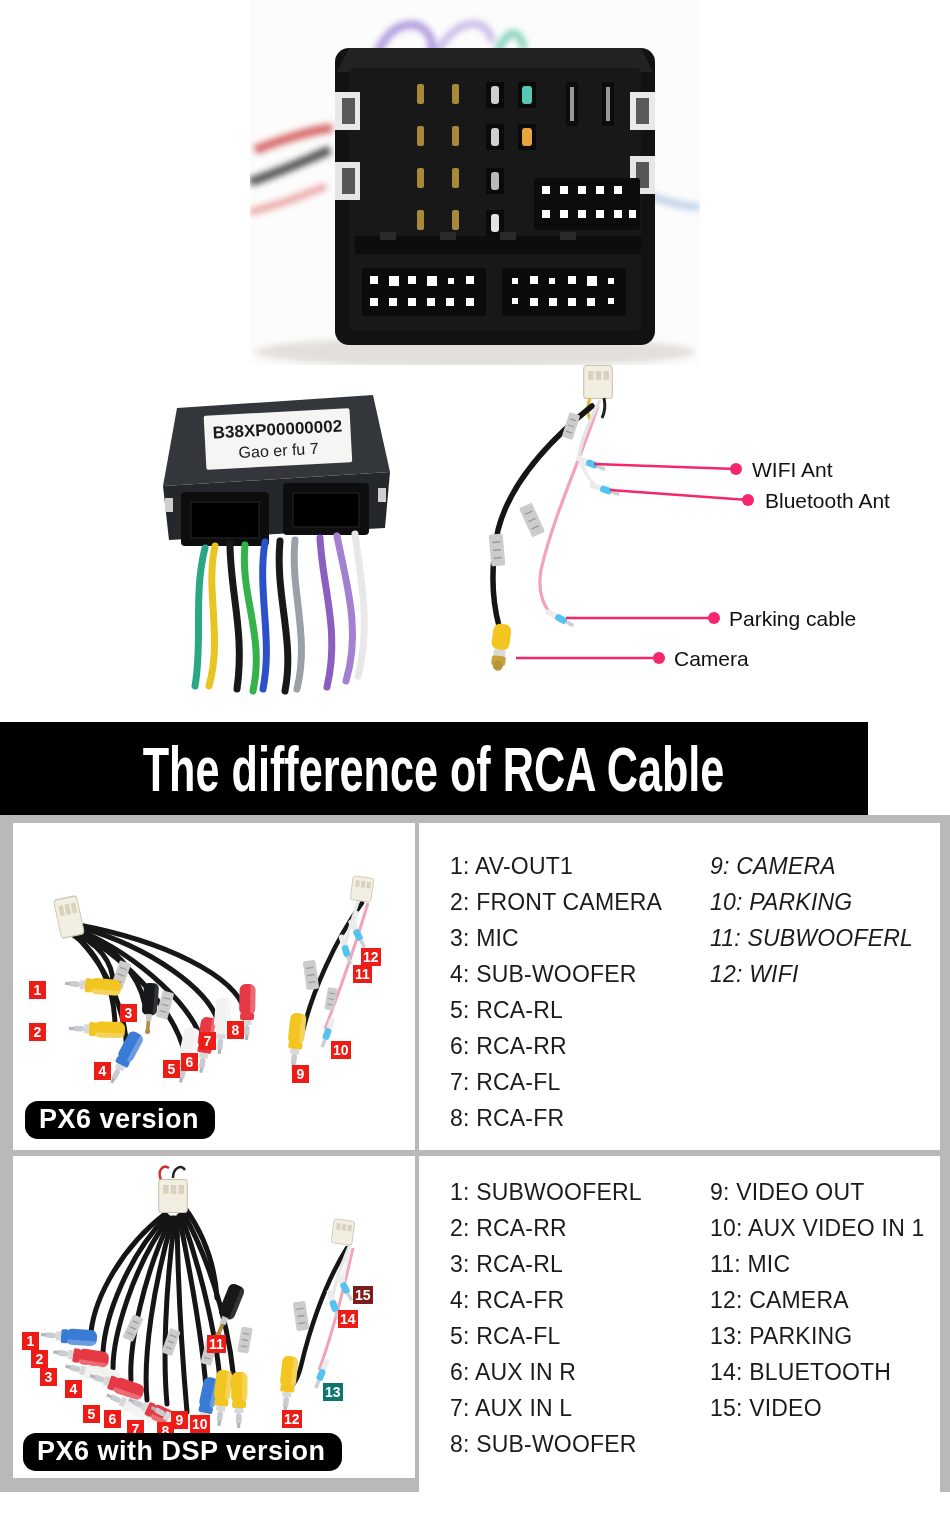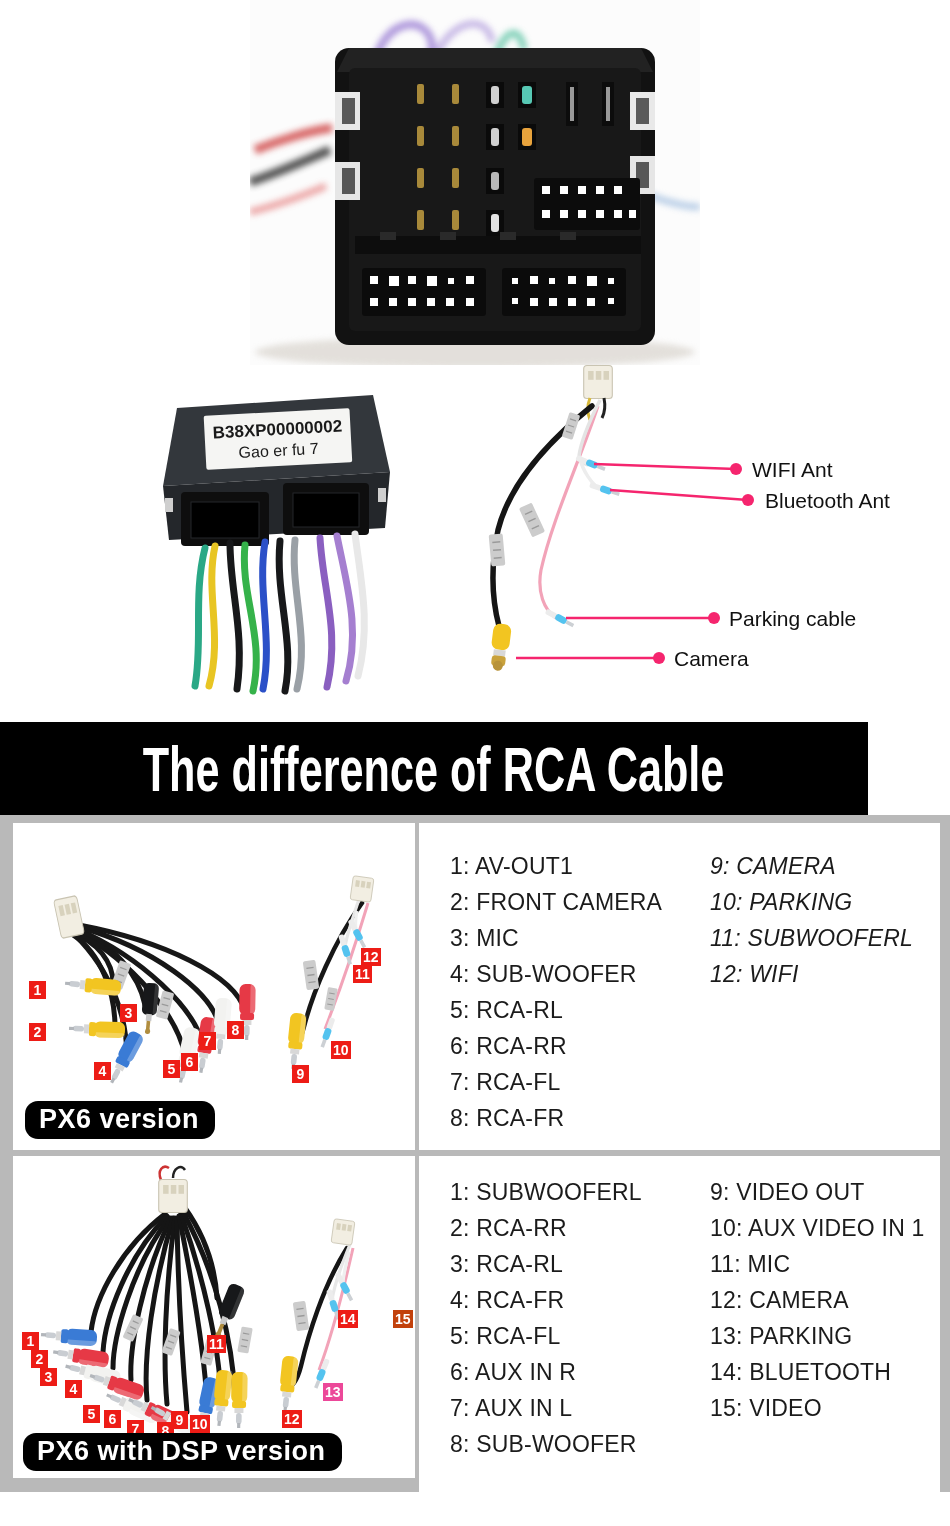--- a/index.html
+++ b/index.html
@@ -397,23 +397,23 @@
         <span class="badge" style="left: 27px; top: 212px; background: rgb(237, 28, 22);">3</span>
         <span class="badge" style="left: 52px; top: 224px; background: rgb(237, 28, 22);">4</span>
         <span class="badge" style="left: 70px; top: 249px; background: rgb(237, 28, 22);">5</span>
         <span class="badge" style="left: 91px; top: 254px; background: rgb(237, 28, 22);">6</span>
         <span class="badge" style="left: 114px; top: 264px; background: rgb(237, 28, 22);">7</span>
         <span class="badge" style="left: 144px; top: 266px; background: rgb(237, 28, 22);">8</span>
         <span class="badge" style="left: 158px; top: 255px; background: rgb(237, 28, 22);">9</span>
         <span class="badge" style="left: 177px; top: 259px; background: rgb(237, 28, 22);">10</span>
         <span class="badge" style="left: 194px; top: 179px; background: rgb(237, 28, 22);">11</span>
         <span class="badge" style="left: 269px; top: 254px; background: rgb(237, 28, 22);">12</span>
-        <span class="badge" style="left: 310px; top: 227px; background: #ec4899;">13</span>
+        <span class="badge" style="left: 310px; top: 227px; background: #0f766e;">13</span>
         <span class="badge" style="left: 325px; top: 154px; background: rgb(237, 28, 22);">14</span>
-        <span class="badge" style="left: 340px; top: 154px; background: #c2410c; margin-left: 40px;">15</span>
+        <span class="badge" style="left: 340px; top: 130px; background: #7f1d1d;">15</span>
       </div>
 
     <div class="cell cellB2">
       <ul class="cable-list list-left-2">
         <li>1: SUBWOOFERL</li>
         <li>2: RCA-RR</li>
         <li>3: RCA-RL</li>
         <li>4: RCA-FR</li>
         <li>5: RCA-FL</li>
         <li>6: AUX IN R</li>

